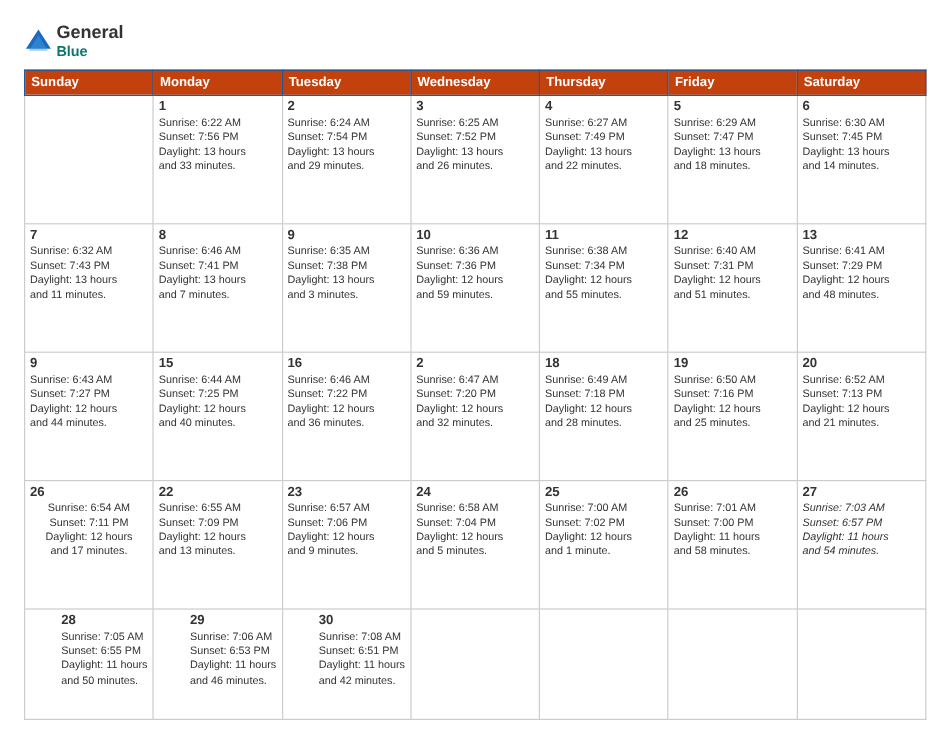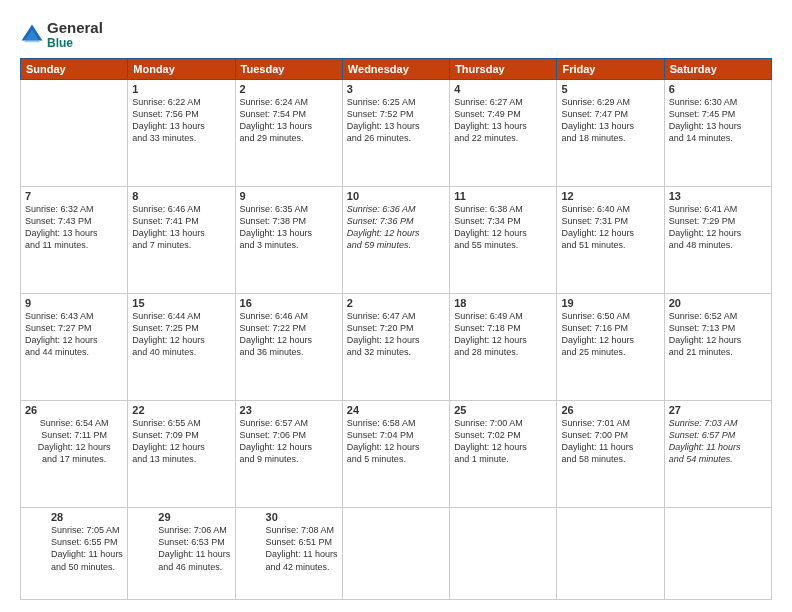--- a/index.html
+++ b/index.html
@@ -198,21 +198,21 @@
           </td>
           <td>
             <span class="day-num">9</span>
             <div class="day-info" style="white-space: pre-line;">Sunrise: 6:35 AM
 Sunset: 7:38 PM
 Daylight: 13 hours
 and 3 minutes.</div>
           </td>
           <td>
             <span class="day-num">10</span>
-            <div class="day-info" style="white-space: pre-line; font-style: italic;">Sunrise: 6:36 AM
+            <div class="day-info" style="white-space: pre-line;">Sunrise: 6:36 AM
 Sunset: 7:36 PM
 Daylight: 12 hours
 and 59 minutes.</div>
           </td>
           <td>
             <span class="day-num">11</span>
             <div class="day-info" style="white-space: pre-line;">Sunrise: 6:38 AM
 Sunset: 7:34 PM
 Daylight: 12 hours
 and 55 minutes.</div>

